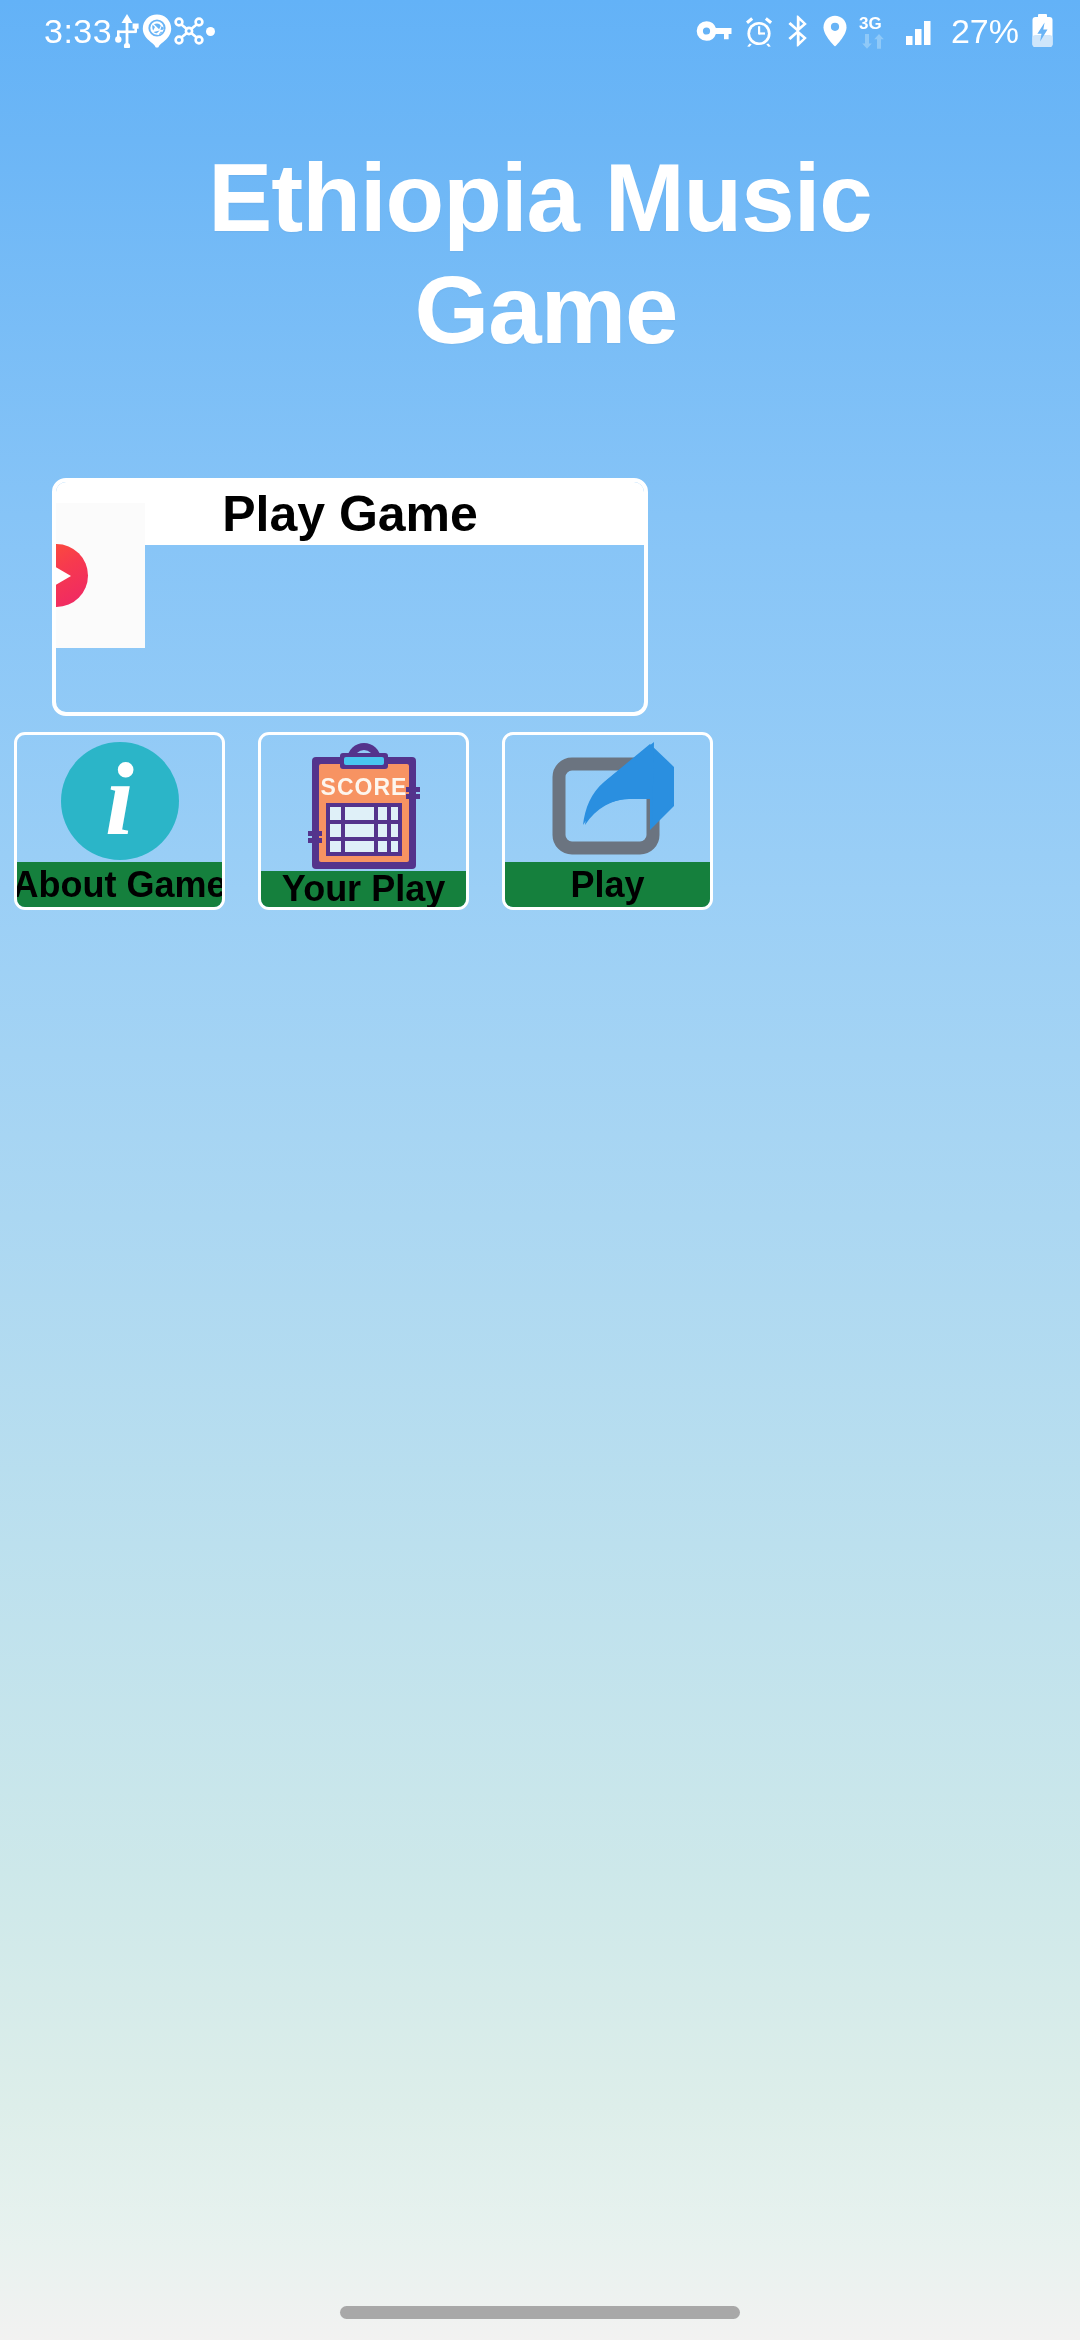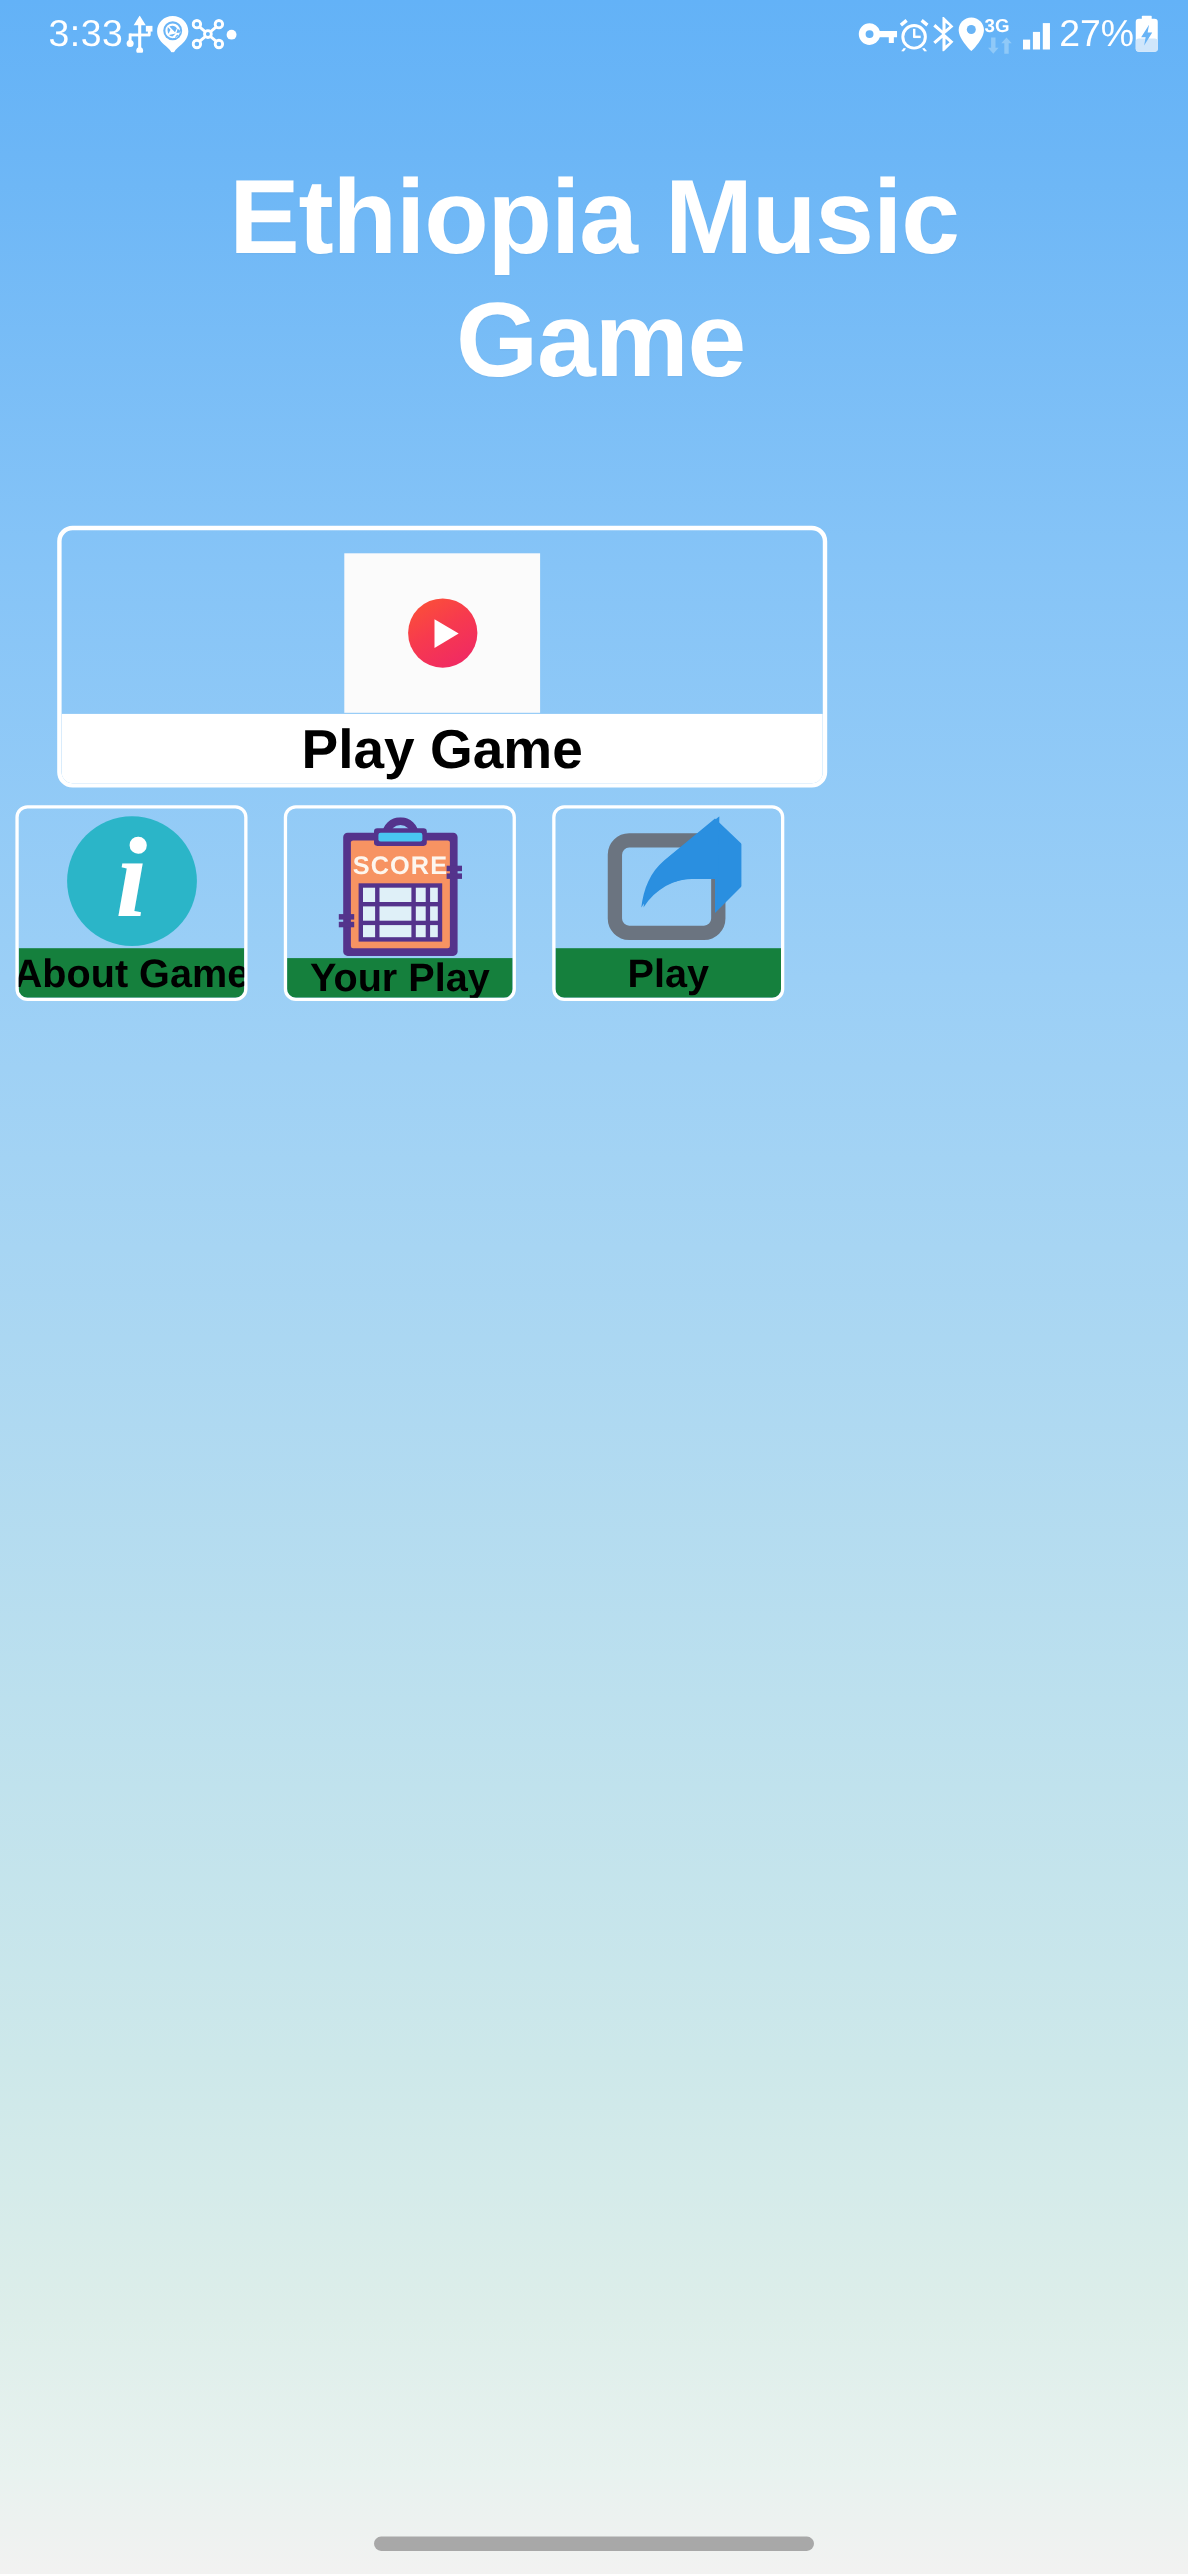--- a/index.html
+++ b/index.html
@@ -24,21 +24,21 @@
   }
 
   
   .statusbar{
     position:absolute; top:0; left:0; width:1080px; height:62px;
     display:flex; align-items:center; justify-content:space-between;
     padding:0 26px 0 44px;
     color:#ffffff;
   }
   .sb-left{ display:flex; align-items:center; gap:2px; }
-  .sb-right{ display:flex; align-items:center; }
+  .sb-right{ display:flex; align-items:center; gap:12px; }
   .sb-clock{ font-size:34px; letter-spacing:0.5px; line-height:1; font-weight:400; }
   .sb-ico{ display:inline-flex; align-items:center; justify-content:center; }
   .sb-batt-text{ font-size:34px; line-height:1; margin-left:2px; }
   .dot-tiny{ width:9px; height:9px; border-radius:50%; background:#ffffff; display:inline-block; }
 
   
   .title{
     position:absolute; top:150px; left:0; width:1080px;
     text-align:center;
     color:#ffffff;
@@ -49,25 +49,25 @@
     letter-spacing:-1px;
     text-shadow:0 1px 2px rgba(0,0,0,0.04);
   }
   .title .ln{ display:block; }
   .title .ln2{ margin-top:16px;padding-left:12px; }
 
   
   .play-card{
     position:absolute;
     left:52px; top:478px;
-    width:700px; height:238px;
+    width:596px; height:238px;
     border:4px solid #ffffff;
     border-radius:14px;
     overflow:hidden;
-    display:flex; flex-direction:column;
+    display:flex; flex-direction:row;
   }
   .play-thumb-area{
     flex:1 1 auto;
     display:flex; align-items:center; justify-content:center;
     position:relative;
   }
   .play-thumb{
     width:178px; height:145px;
     background:#fbfbfb;
     display:flex; align-items:center; justify-content:center;

